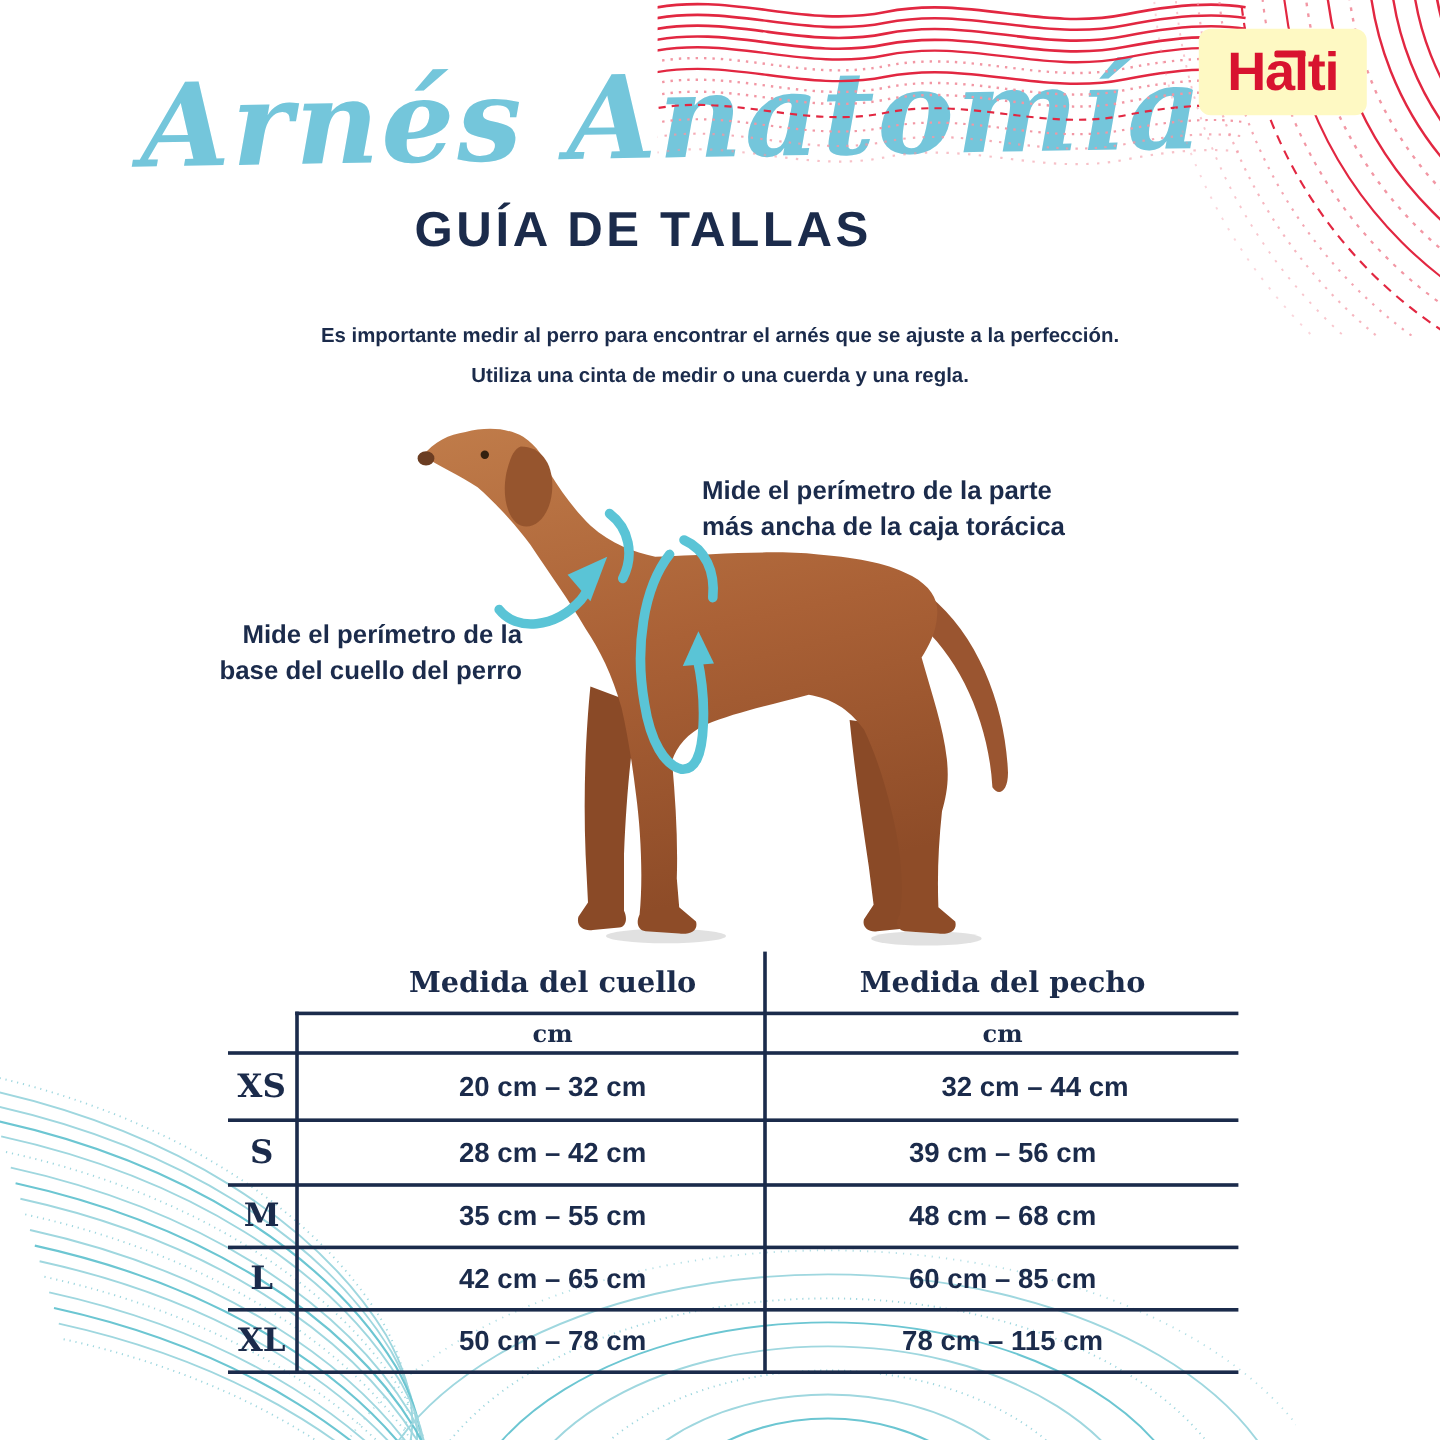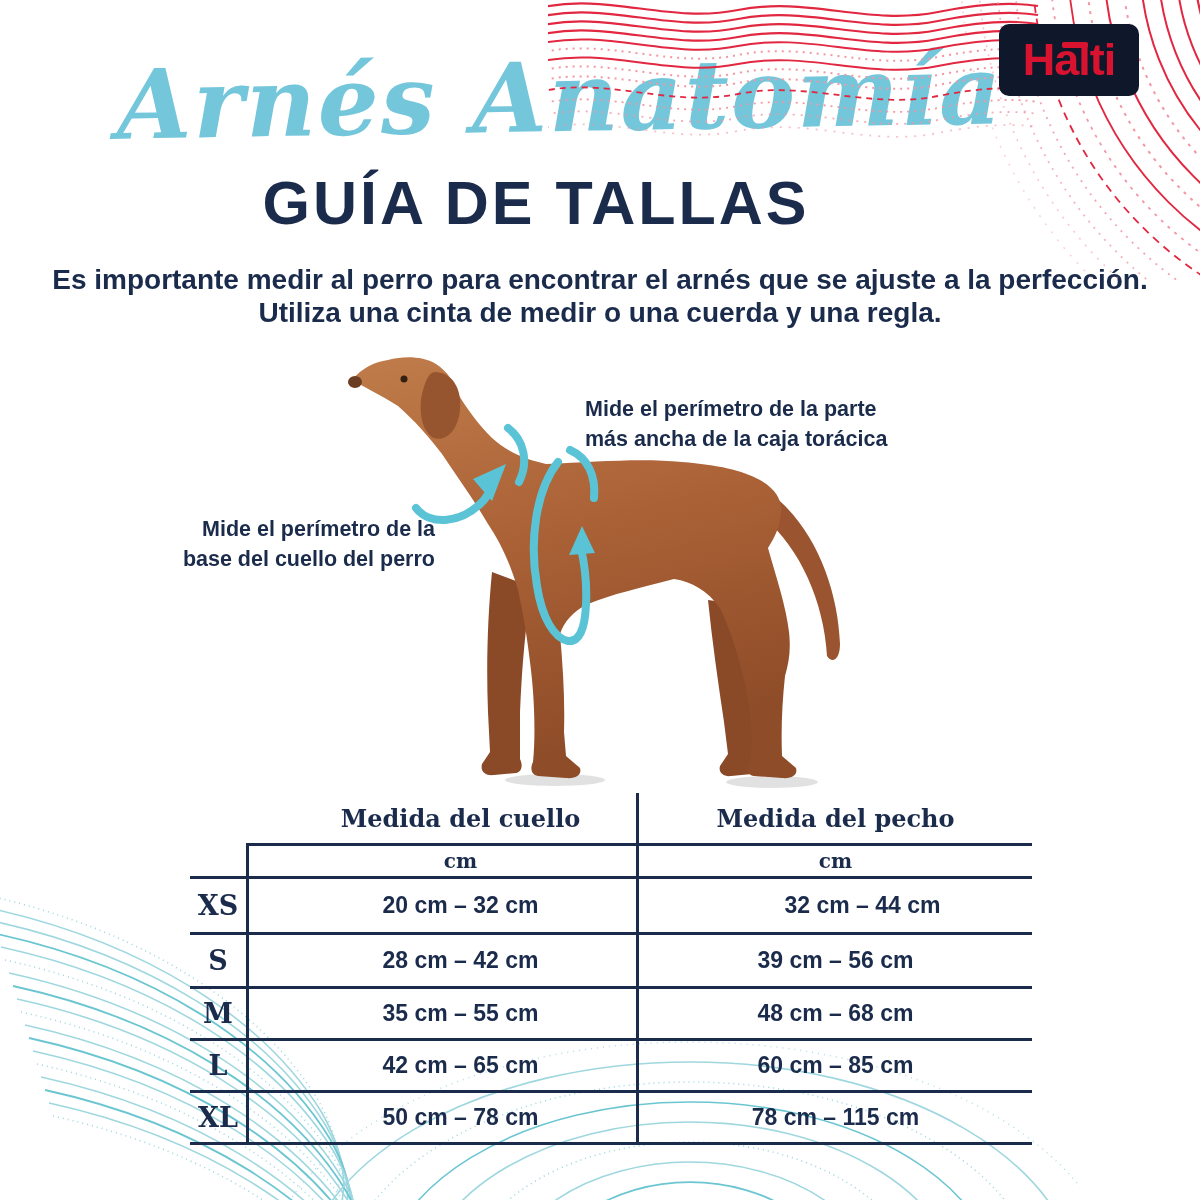--- a/index.html
+++ b/index.html
@@ -5,25 +5,25 @@
   html,body{margin:0;padding:0;background:#fff;}
   #canvas{position:relative;width:1200px;height:1200px;background:#ffffff;overflow:hidden;
           font-family:"Liberation Sans",sans-serif;}
   .abs{position:absolute;}
   svg{display:block;}
   
   .script-title{left:0;top:48px;width:1120px;text-align:center;
     font-family:"DejaVu Serif","Liberation Serif",serif;font-style:italic;font-weight:bold;
     font-size:96px;line-height:1.05;color:#74c6db;letter-spacing:2px;transform:rotate(-1deg);}
   .main-title{left:0;top:168px;width:1072px;text-align:center;
-    font-weight:bold;font-size:61px;color:#1b2b4b;letter-spacing:3px;}
+    font-weight:bold;font-size:41px;color:#1b2b4b;letter-spacing:3px;}
   .subtitle{left:0;top:263px;width:1200px;text-align:center;
-    font-weight:bold;font-size:28px;line-height:33px;color:#1b2b4b;}
-  
-  .logo-box{left:999px;top:24px;width:140px;height:72px;background:#0f172a;border-radius:10px;
+    font-weight:bold;font-size:17px;line-height:33px;color:#1b2b4b;}
+  
+  .logo-box{left:999px;top:24px;width:140px;height:72px;background:#fef9c3;border-radius:10px;
     display:flex;align-items:center;justify-content:center;z-index:5;}
   .logo-text{font-weight:bold;font-size:45px;color:#d8132f;letter-spacing:-1px;position:relative;}
   .logo-bar{position:absolute;left:63px;top:18px;width:26px;height:6px;background:#d8132f;border-radius:2px;}
   
   .note{font-weight:bold;font-size:21.5px;line-height:30px;color:#1b2b4b;z-index:3;}
   .note-chest{left:585px;top:394px;width:320px;text-align:left;}
   .note-neck{left:150px;top:514px;width:285px;text-align:right;}
   
   .table-area{left:190px;top:793px;width:842px;height:352px;z-index:3;}
   .tl{position:absolute;background:#1b2b4b;}

